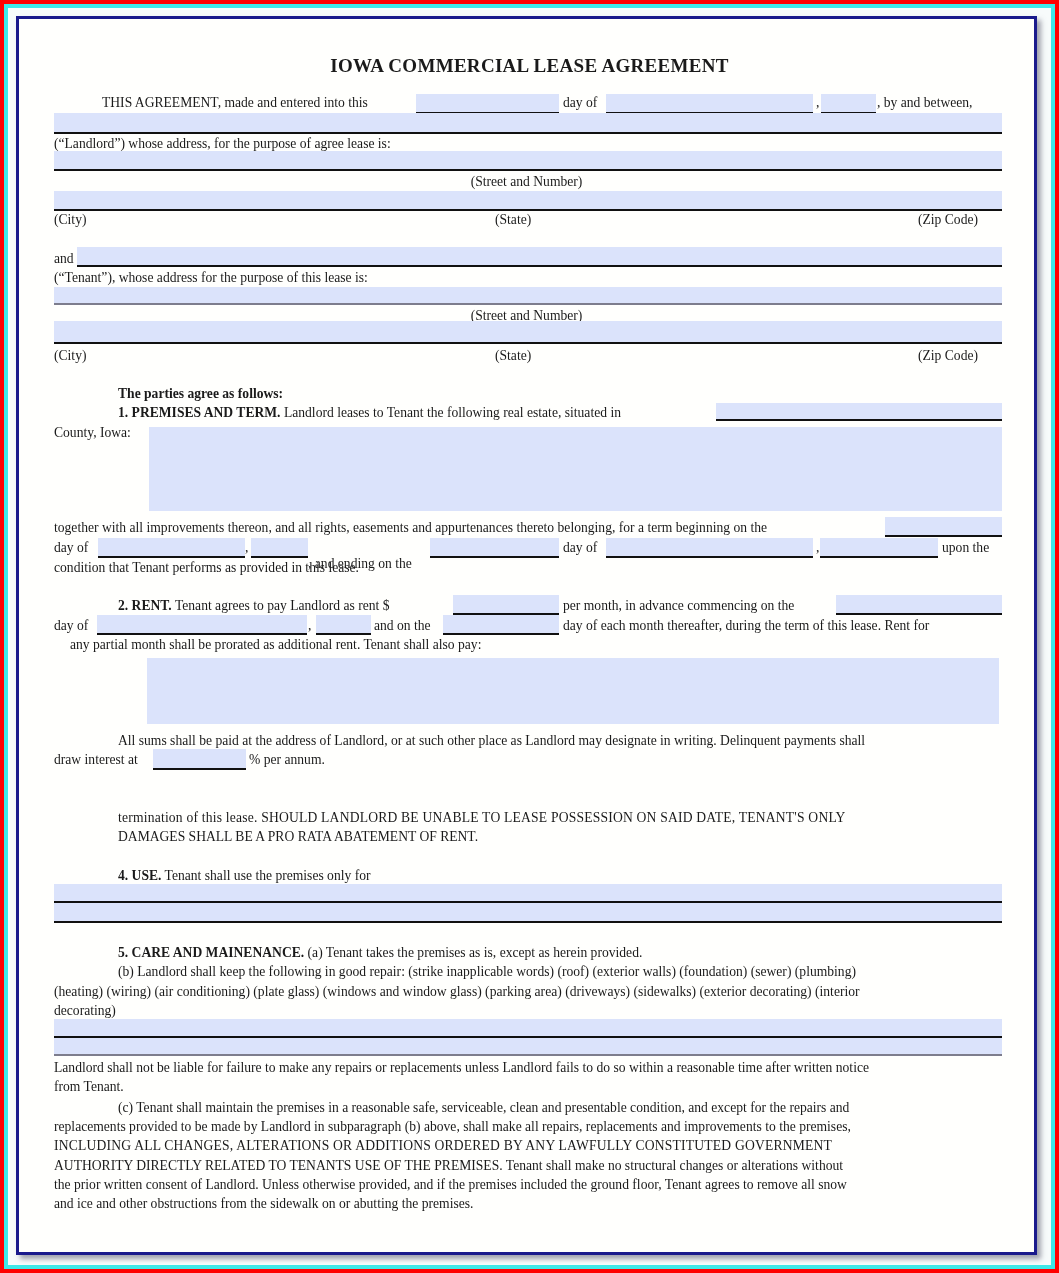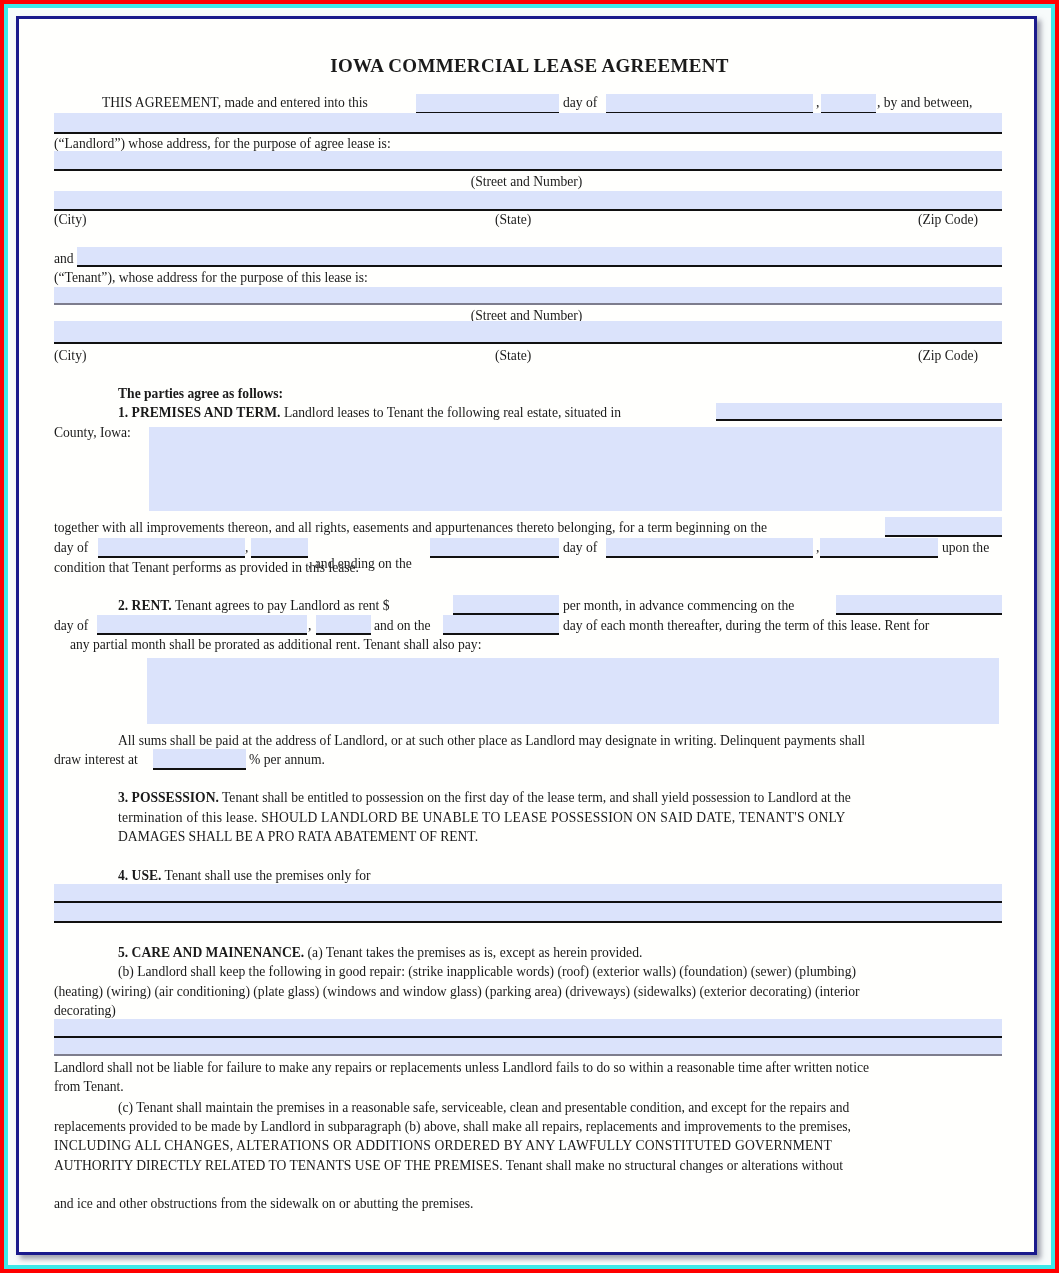--- a/index.html
+++ b/index.html
@@ -115,24 +115,20 @@
   <span class="abs" style="left:544px; top:599px;">day of each month thereafter, during the term of this lease.  Rent for</span>
   <span class="abs" style="left:51px; top:618px;">any partial month shall be prorated as additional rent.  Tenant shall also pay:</span>
 
   <div class="box" style="left:128px; top:639px; width:852px; height:66px;"></div>
 
   <span class="abs" style="left:99px; top:714px;">All sums shall be paid at the address of Landlord, or at such other place as Landlord may designate in writing.  Delinquent payments shall</span>
   <span class="abs" style="left:35px; top:733px;">draw interest at</span>
   <div class="fld" style="left:134px; top:730px; width:93px; height:21px;"></div>
   <span class="abs" style="left:230px; top:733px;">% per annum.</span>
 
-  <span class="abs" style="left:99px; top:771px;">
-    <span class="b">3.  POSSESSION.</span>
-    <span>Tenant shall be entitled to possession on the first day of the lease term, and shall yield possession to Landlord at the</span>
-  </span>
   <span class="abs caps" style="left:99px; top:791px;">termination of this lease.   SHOULD LANDLORD BE UNABLE TO LEASE POSSESSION ON SAID DATE, TENANT'S ONLY</span>
   <span class="abs" style="left:99px; top:810px;">DAMAGES SHALL BE A PRO RATA ABATEMENT OF RENT.</span>
 
   <span class="abs" style="left:99px; top:849px;">
     <span class="b">4.  USE.</span>
     <span>Tenant shall use the premises only for</span>
   </span>
   <div class="fld" style="left:35px; top:865px; width:948px; height:19px;"></div>
   <div class="fld" style="left:35px; top:884px; width:948px; height:20px;"></div>
 
@@ -146,15 +142,16 @@
   <div class="fld" style="left:35px; top:1000px; width:948px; height:19px;"></div>
   <div class="fld grey" style="left:35px; top:1019px; width:948px; height:18px;"></div>
 
   <span class="abs" style="left:35px; top:1041px;">Landlord shall not be liable for failure to make any repairs or replacements unless Landlord fails to do so within a reasonable time after written notice</span>
   <span class="abs" style="left:35px; top:1060px;">from Tenant.</span>
 
   <span class="abs" style="left:99px; top:1081px;">(c)  Tenant shall maintain the premises in a reasonable safe, serviceable, clean and presentable condition, and except for the repairs and</span>
   <span class="abs" style="left:35px; top:1100px;">replacements provided to be made by Landlord in subparagraph (b) above, shall make all repairs, replacements and improvements to the premises,</span>
   <span class="abs caps" style="left:35px; top:1119px;">INCLUDING ALL CHANGES, ALTERATIONS OR ADDITIONS ORDERED BY ANY LAWFULLY CONSTITUTED GOVERNMENT</span>
   <span class="abs" style="left:35px; top:1139px;">AUTHORITY DIRECTLY RELATED TO TENANTS USE OF THE PREMISES.  Tenant shall make no structural changes or alterations without</span>
+  <span class="abs" style="left:35px; top:1158px;">the prior written consent of Landlord.  Unless otherwise provided, and if the premises included the ground floor, Tenant agrees to remove all snow</span>
   <span class="abs" style="left:35px; top:1177px;">and ice and other obstructions from the sidewalk on or abutting the premises.</span>
 
 </div>
 
 </body></html>

